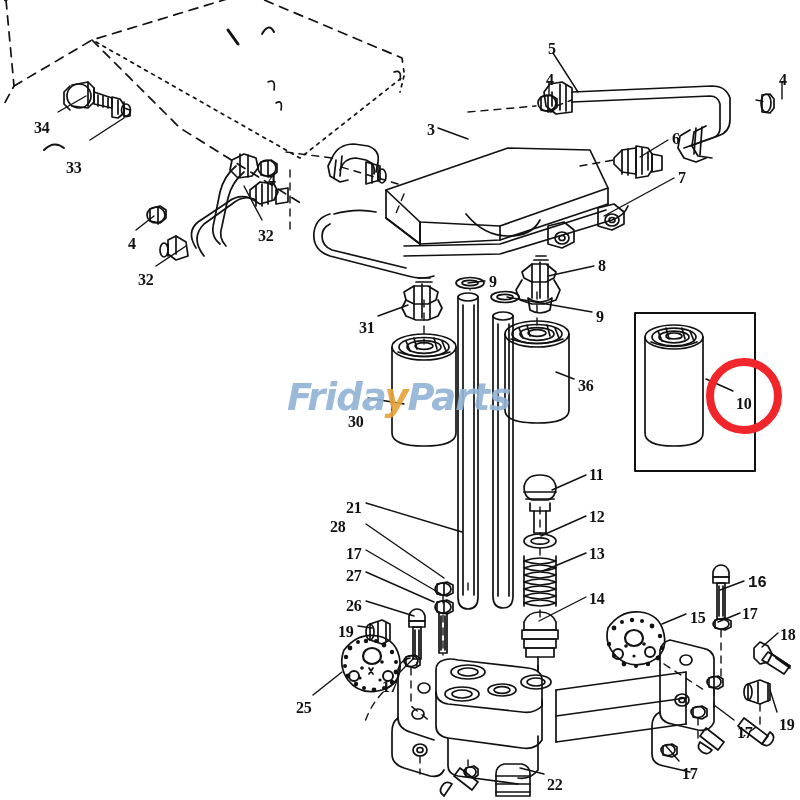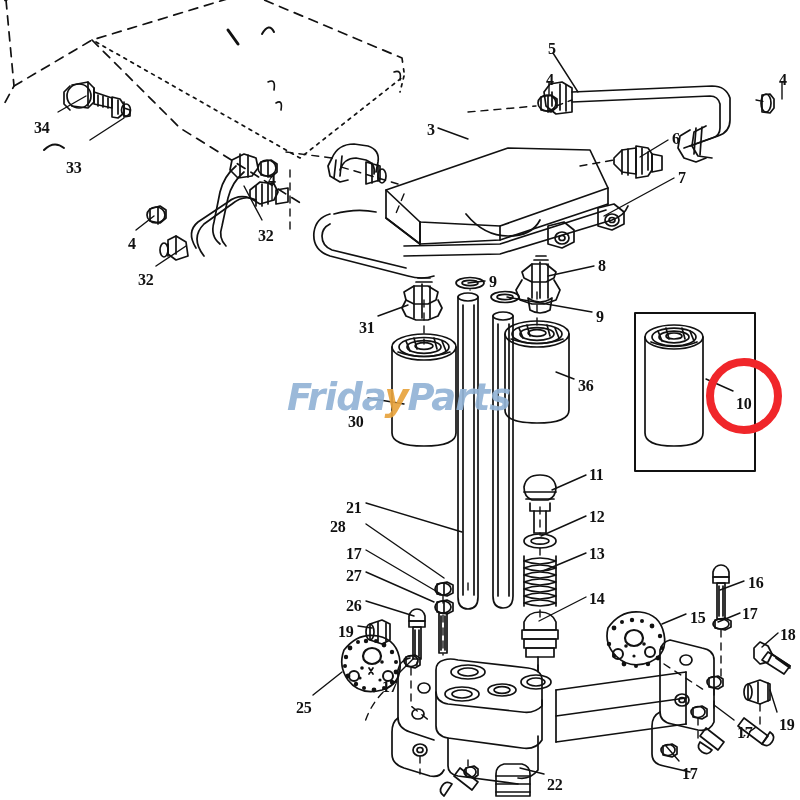--- a/index.html
+++ b/index.html
@@ -524,21 +524,21 @@
       <div class="lbl" style="left: 589px; top: 591px;">14</div>
       <div class="lbl" style="left: 346px; top: 500px;">21</div>
       <div class="lbl" style="left: 330px; top: 519px;">28</div>
       <div class="lbl" style="left: 346px; top: 546px;">17</div>
       <div class="lbl" style="left: 346px; top: 568px;">27</div>
       <div class="lbl" style="left: 346px; top: 598px;">26</div>
       <div class="lbl" style="left: 338px; top: 624px;">19</div>
       <div class="lbl" style="left: 296px; top: 700px;">25</div>
       <div class="lbl" style="left: 382px; top: 679px;">17</div>
       <div class="lbl" style="left: 690px; top: 610px;">15</div>
-      <div class="lbl" style="left: 748px; top: 575px;">16</div>
+      <div class="lbl" style="left: 748px; top: 575px; font-family: Liberation Mono, monospace;">16</div>
       <div class="lbl" style="left: 742px; top: 606px;">17</div>
       <div class="lbl" style="left: 780px; top: 627px;">18</div>
       <div class="lbl" style="left: 779px; top: 717px;">19</div>
       <div class="lbl" style="left: 737px; top: 725px;">17</div>
       <div class="lbl" style="left: 682px; top: 766px;">17</div>
       <div class="lbl" style="left: 547px; top: 777px; text-align: right;">22</div>
     </div>
 
 </div>
 

